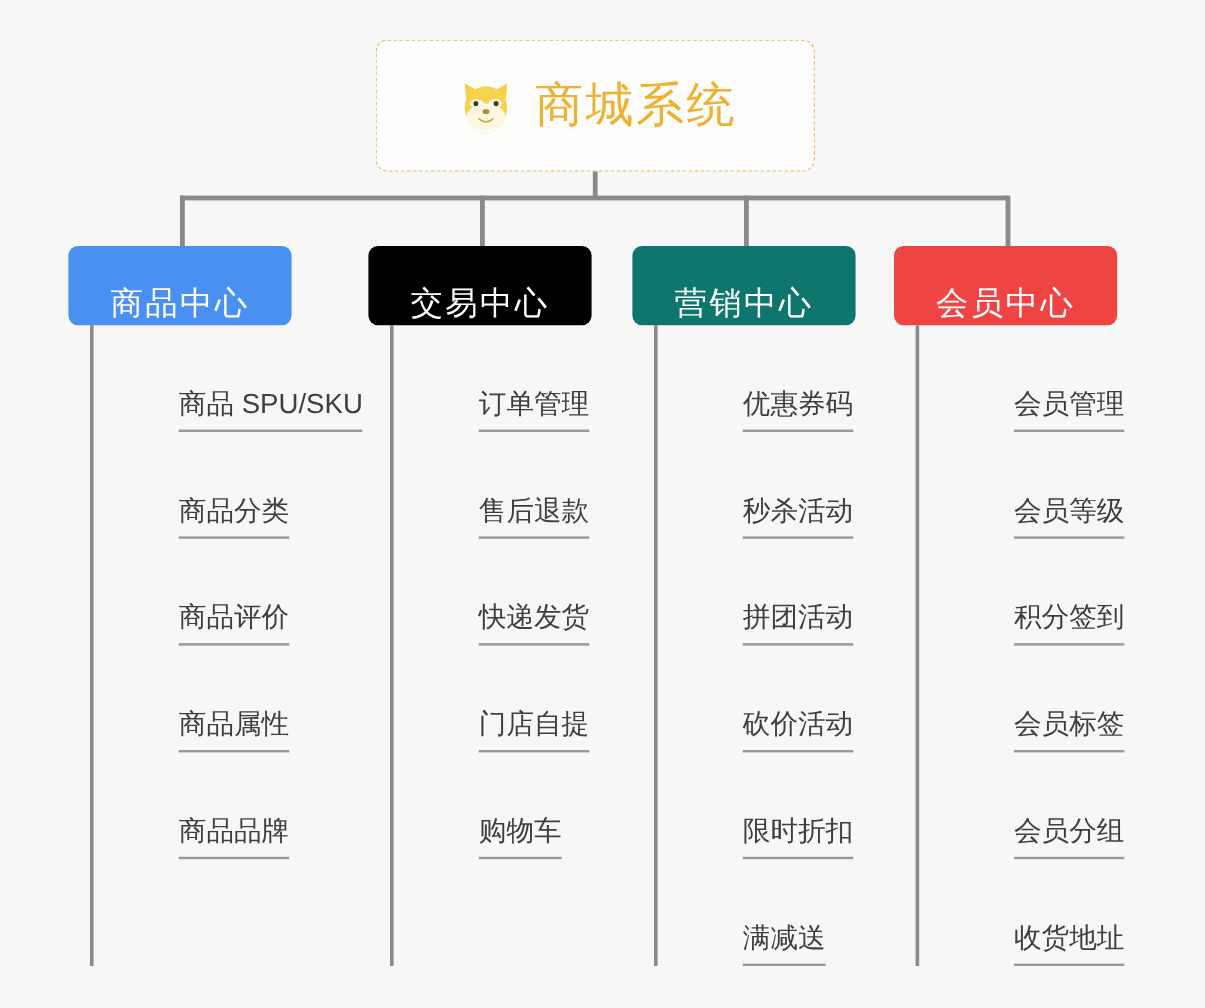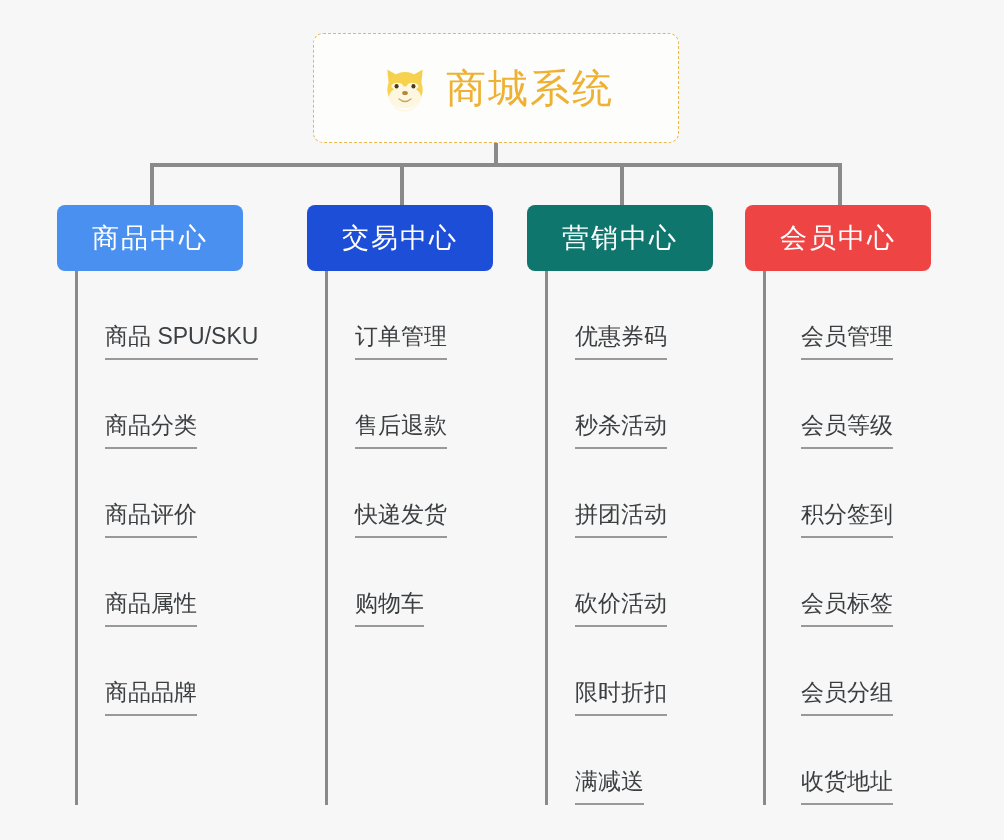--- a/index.html
+++ b/index.html
@@ -34,33 +34,33 @@
   .conn { position: absolute; background: #8a8a8a; }
   .conn-stub   { left: 494px; top: 143px;  width: 4px;  height: 23px; }
   .conn-bus    { left: 150px; top: 163px;  width: 690px; height: 4px; }
   .conn-drop   { top: 163px; width: 4px; height: 42px; }
 
   
   .col { position: absolute; top: 205px; }
   .cat-box {
     height: 66px;
     border-radius: 8px;
-    display: flex; align-items: center; justify-content: center;
+    display: flex; align-items: flex-end; justify-content: center;
     color: #ffffff;
     font-size: 27px;
     letter-spacing: 2px;
   }
   
   .spine {
     position: absolute;
     width: 3px;
     background: #8a8a8a;
     top: 66px;
   }
-  .leaves { position: absolute; top: 66px; left: 0; }
+  .leaves { position: absolute; top: 66px; left: 0; padding-left: 44px; }
   .leaf {
     position: relative;
     height: 89px;
     display: flex;
     align-items: flex-end;
   }
   .leaf-label {
     display: inline-block;
     margin-left: 30px;
     padding-bottom: 6px;
@@ -126,33 +126,36 @@
       <div class="leaf">
           <span class="leaf-label">商品属性</span>
         </div>
       <div class="leaf">
           <span class="leaf-label">商品品牌</span>
         </div>
     </div>
   </div>
 
   <div class="col" style="left:307px;width:186px">
-    <div class="cat-box" style="background:#1d4ed8">
+    <div class="cat-box" style="background:#000000">
       <span>交易中心</span>
     </div>
     <div class="spine" style="left:18px;height:534px"></div>
     <div class="leaves" style="left:18px">
       <div class="leaf">
           <span class="leaf-label">订单管理</span>
         </div>
       <div class="leaf">
           <span class="leaf-label">售后退款</span>
         </div>
       <div class="leaf">
           <span class="leaf-label">快递发货</span>
+        </div>
+      <div class="leaf">
+          <span class="leaf-label">门店自提</span>
         </div>
       <div class="leaf">
           <span class="leaf-label">购物车</span>
         </div>
     </div>
   </div>
 
   <div class="col" style="left:527px;width:186px">
     <div class="cat-box" style="background:#0f766e">
       <span>营销中心</span>

